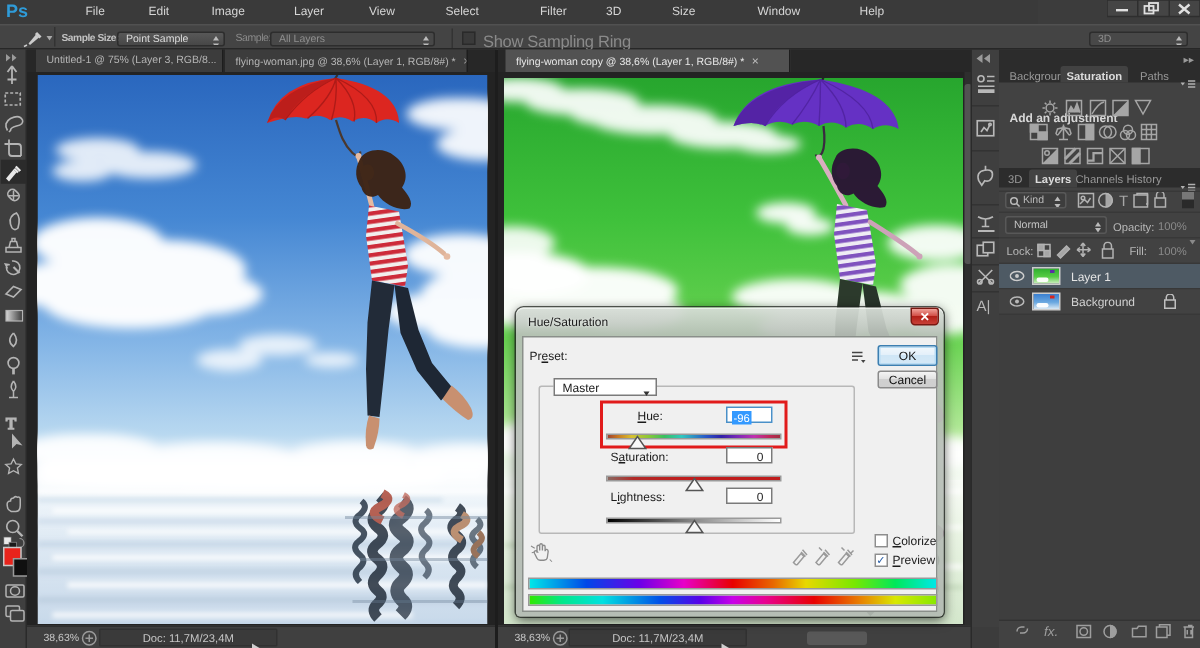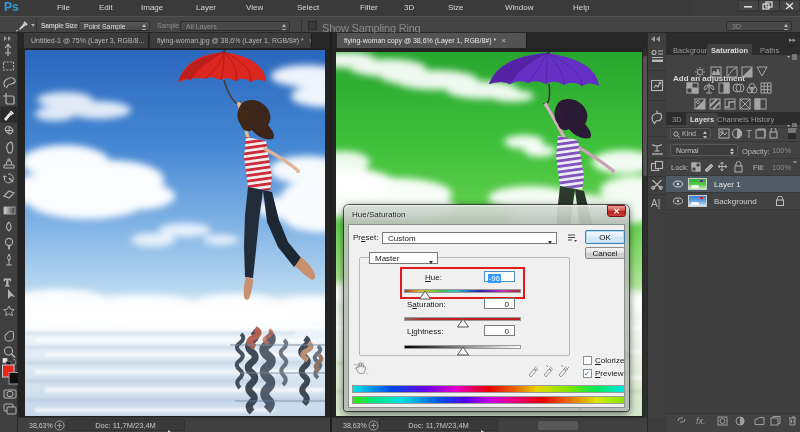--- a/index.html
+++ b/index.html
@@ -705,24 +705,20 @@
 </svg>
 </div>
 <div class="abs" style="left:330px;top:33px;width:2px;height:399px;background:#1d1d1d"></div>
 <div class="abs" style="left:647px;top:33px;width:1px;height:399px;background:#2a2a2a"></div>
 
 <div id="dlg">
 <span class="dt">Hue/Saturation</span>
 <div id="closebtn">✕</div>
 <div id="dlgc">
 <span class="dlbl" style="left:4px;top:8px">Pr<u>e</u>set:</span>
-<div class="dbox" style="left:33px;top:7px;width:175px;height:12px">
-          <span style="position:absolute;left:5px;top:1px">Custom</span>
-          <span style="position:absolute;right:4px;top:4px"><i class="tdk"></i></span>
-        </div>
 <svg class="abs" style="left:217px;top:8px" width="13" height="11">
           <g stroke="#444" fill="none">
             <path d="M2 2 h7 M2 4.5 h7 M2 7 h4"></path>
             <path d="M8 7 l3 0 l-1.5 2 Z" fill="#444" stroke="none"></path>
           </g>
         </svg>
 <div class="dbtn" style="left:236px;top:5px;width:40px;height:14px;border:1px solid #3c7fb1;box-shadow:0 0 0 1px #b8dcf4 inset;line-height:13px;background:linear-gradient(#f2f8fc,#e4f0fa 45%,#cfe6f6 50%,#d4e8f6)">OK</div>
 <div class="dbtn" style="left:236px;top:22px;width:40px;height:12px;line-height:11px">Cancel</div>
 <div class="abs" style="left:10px;top:32px;width:211px;height:99px;border:1px solid #b8b8b8;border-radius:2px"></div>
 <div class="dbox" style="left:20px;top:27px;width:69px;height:12px">

